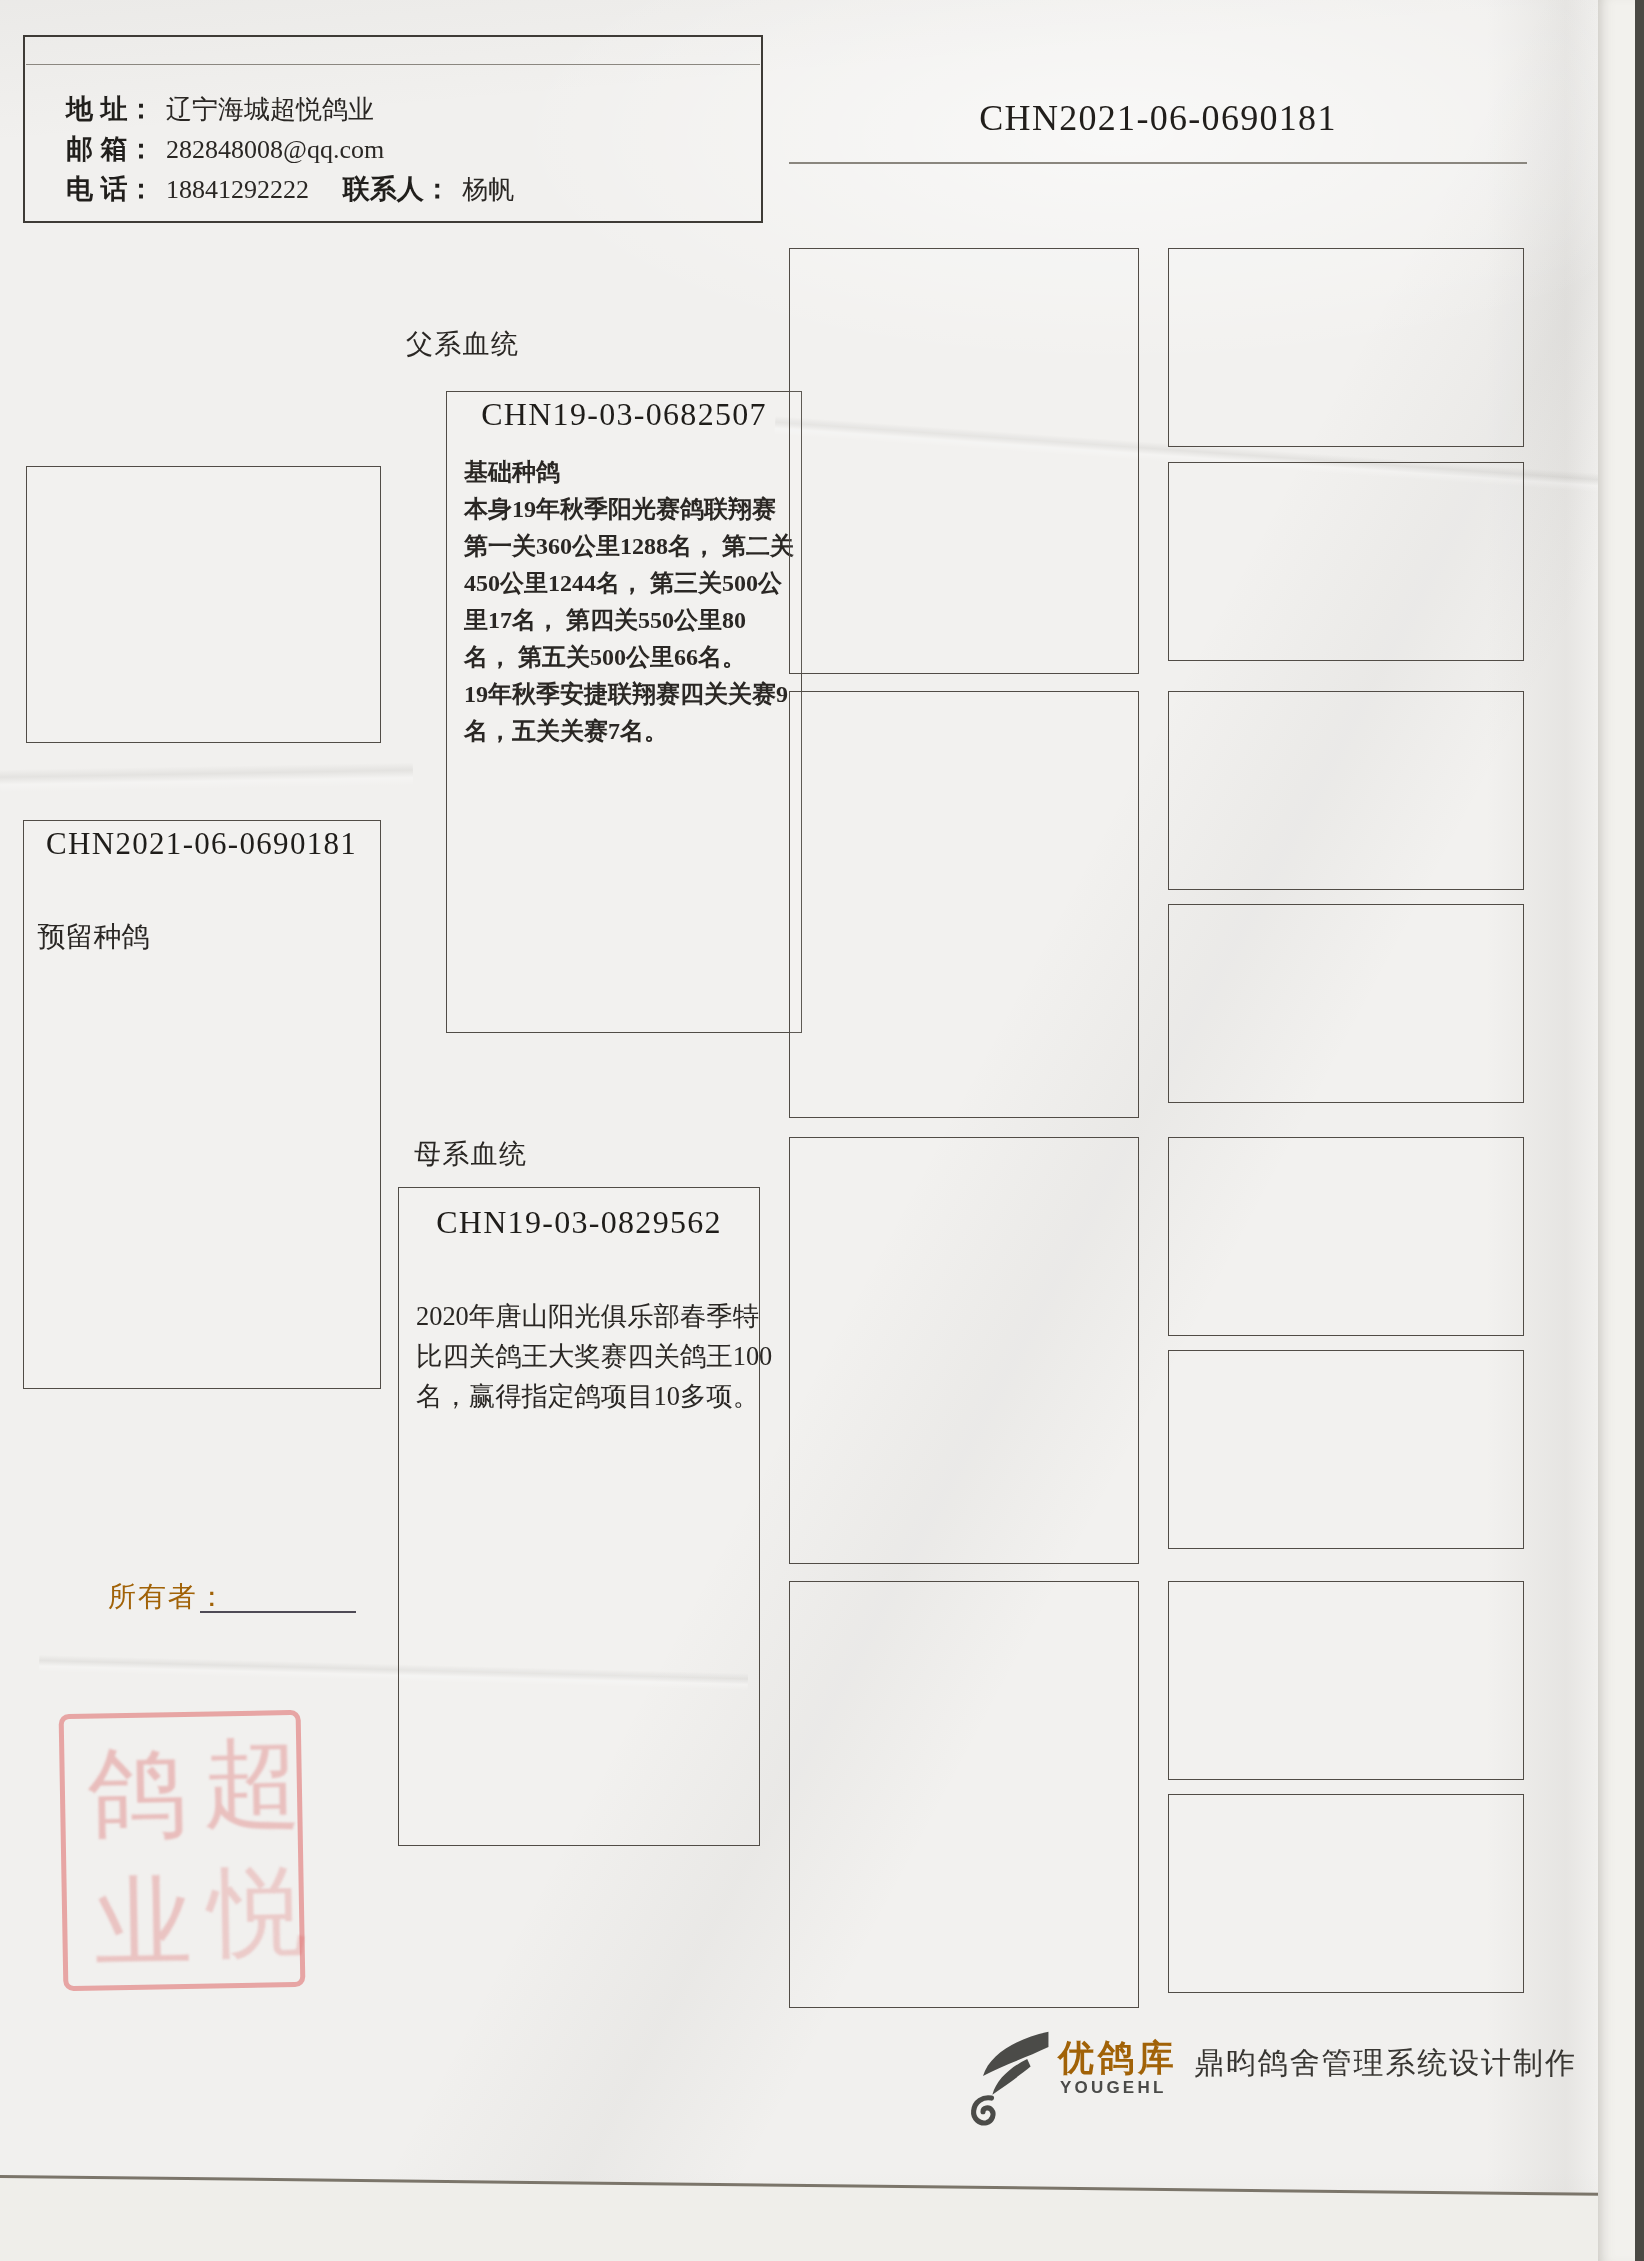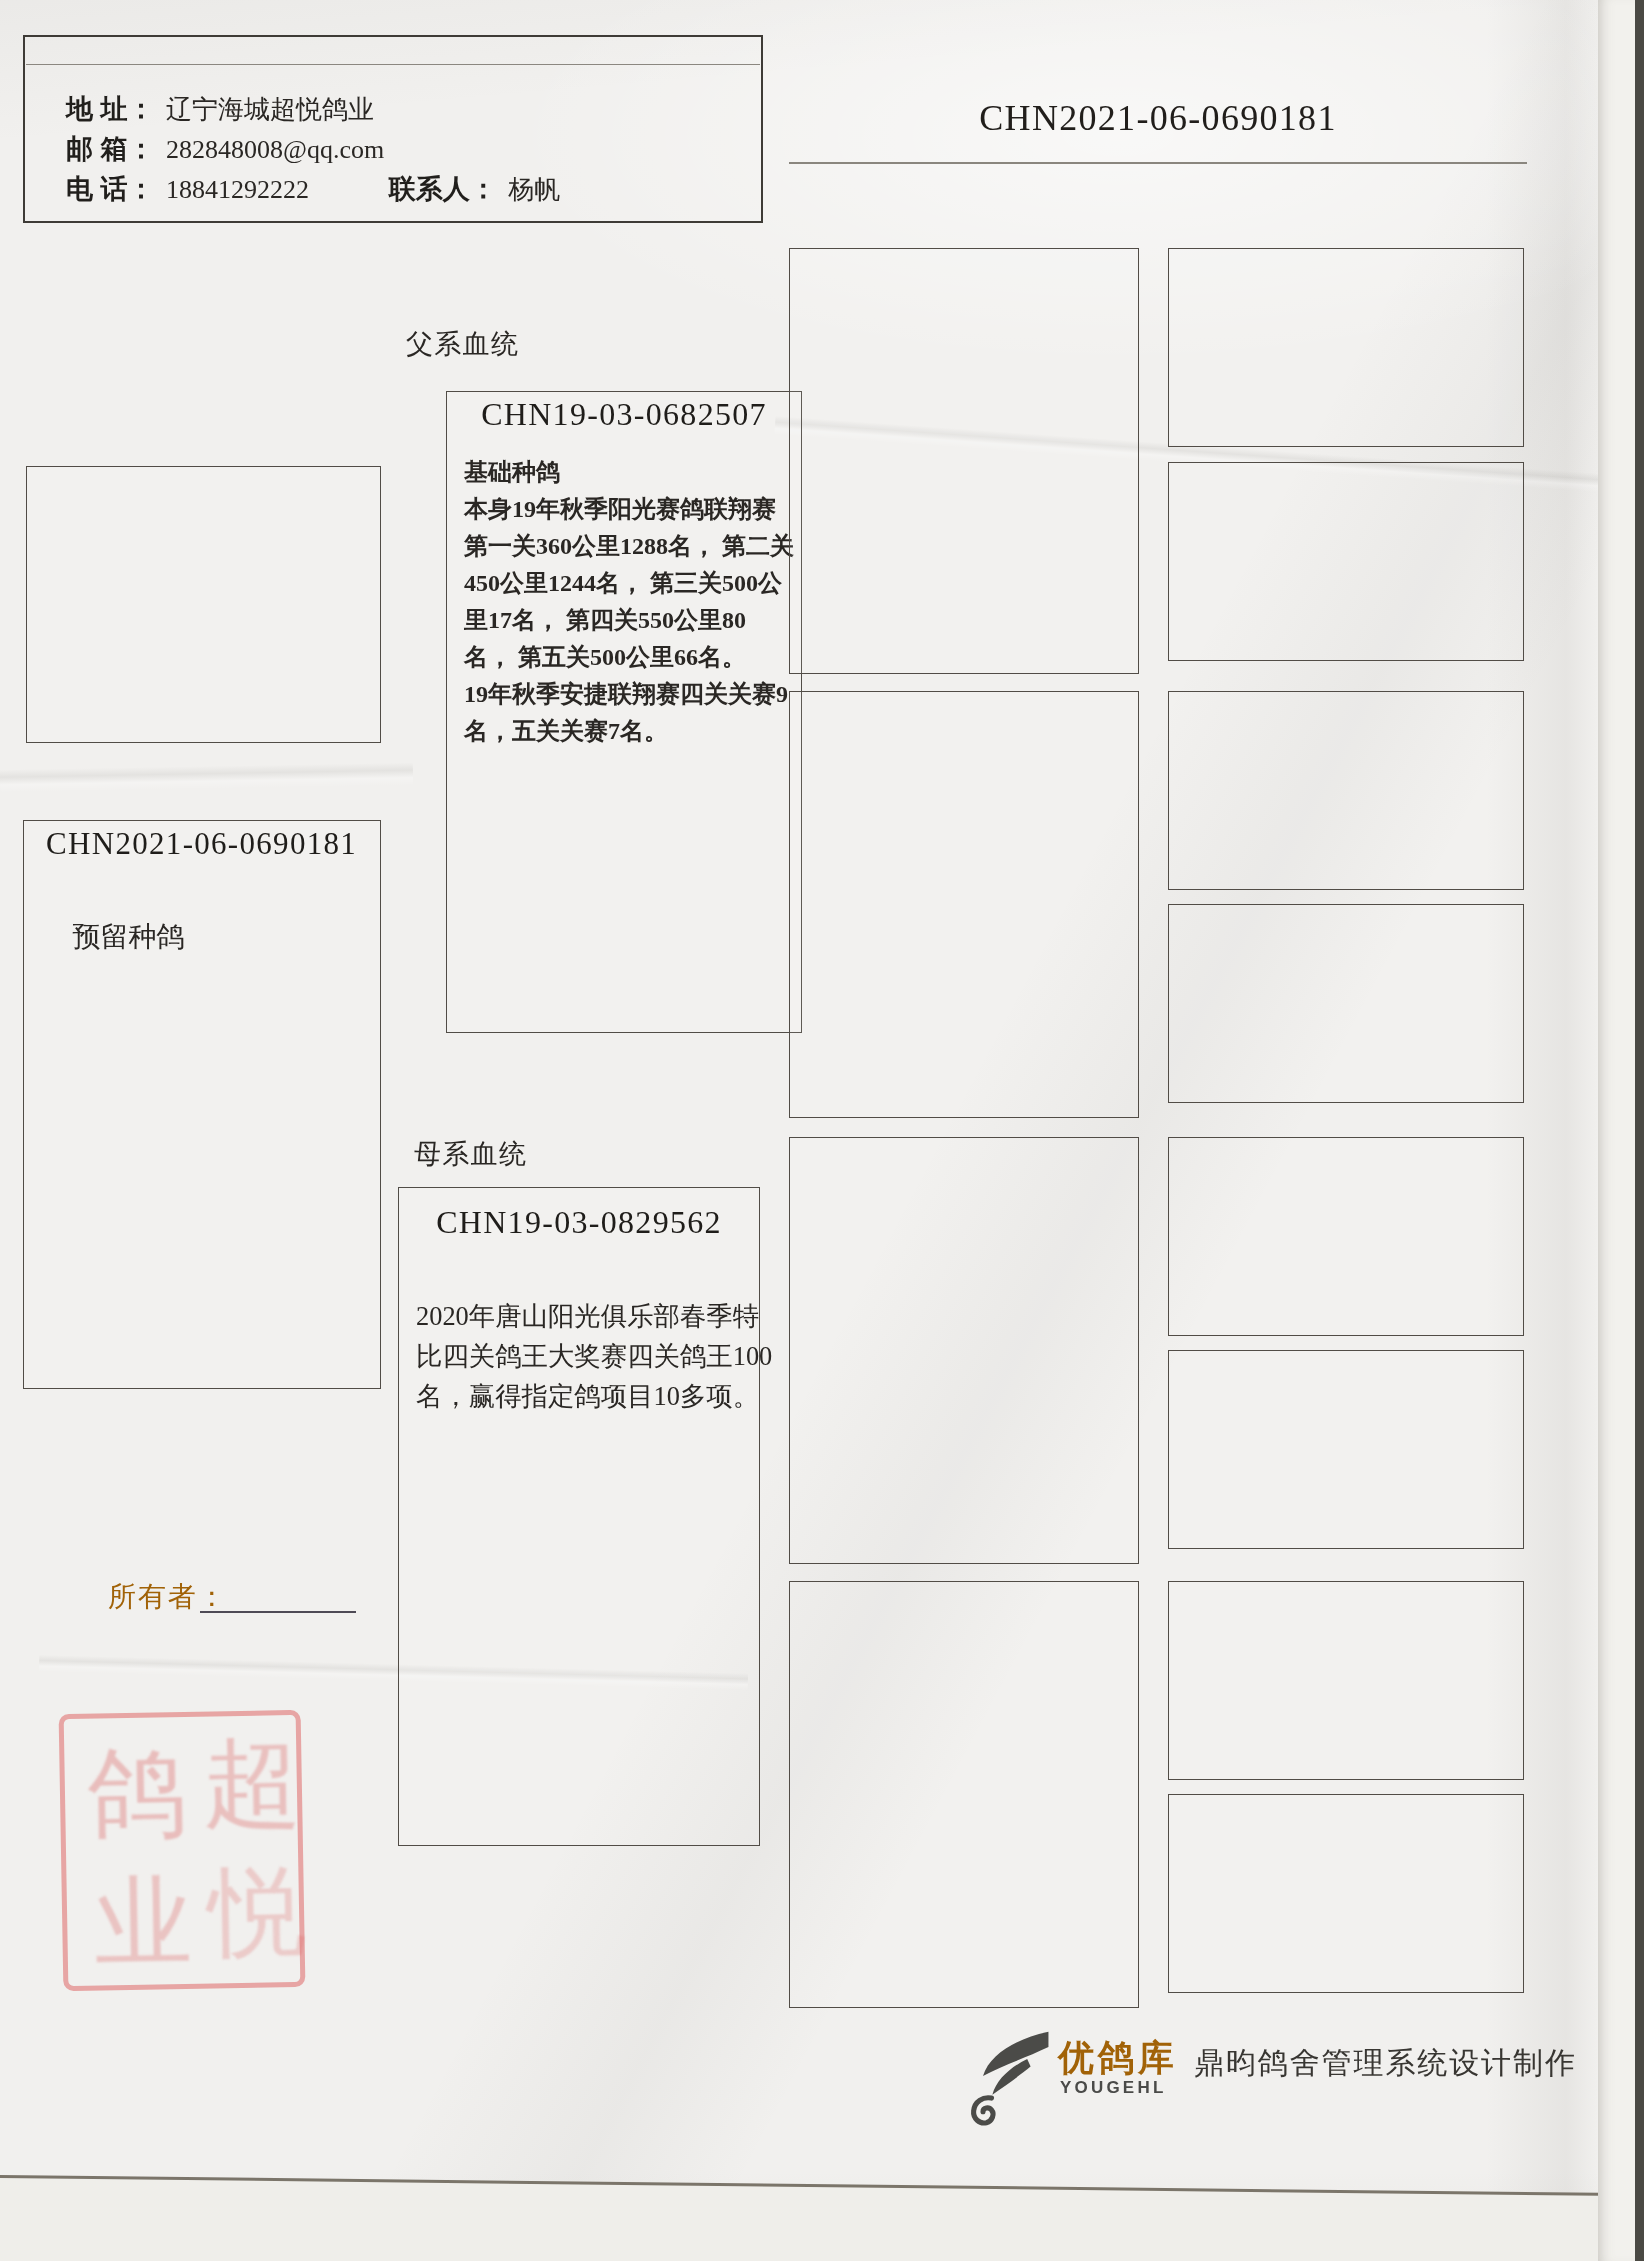--- a/index.html
+++ b/index.html
@@ -49,21 +49,21 @@
   #sire-box .ptitle{margin-top:3.9px;}
   #sire-body{position:absolute;left:17px;top:62px;font-size:24px;line-height:37px;
              color:#2a2724;white-space:nowrap;font-weight:bold;}
   #dam-box{left:398px;top:1187px;width:362px;height:659px;}
   #dam-box .ptitle{margin-top:16px;}
   #dam-body{position:absolute;left:17px;top:108px;font-size:26.4px;line-height:40px;
             color:#2a2724;white-space:nowrap;}
   #left-photo-box{left:26px;top:466px;width:355px;height:277px;}
   #subject-box{left:22.6px;top:820px;width:358px;height:569px;}
   #subject-box .ptitle{margin-top:5.2px;font-size:31px;}
-  #subject-note{position:absolute;left:14px;top:97px;font-size:28px;color:#2a2724;margin-left:35px;}
+  #subject-note{position:absolute;left:14px;top:97px;font-size:28px;color:#2a2724;}
   
   #owner-label{position:absolute;left:108px;top:1578px;font-size:28px;letter-spacing:1.9px;color:#a16207;}
   #owner-line{position:absolute;left:200px;top:1611px;width:156px;height:1.9px;background:#4e4a55;}
   
   #stamp{position:absolute;left:61px;top:1712px;width:242px;height:277px;box-sizing:border-box;
          border:5.2px solid rgba(221,90,90,.50);border-radius:10.3px;transform:rotate(-1deg);}
   #stamp .chars{position:absolute;inset:0;filter:blur(1px);}
   .stamp-ch{position:absolute;font-size:98px;color:#d95c5c;line-height:1;}
   #st-tl{left:23px;top:27px;opacity:.34;}
   #st-tr{left:138px;top:19.3px;opacity:.32;}
@@ -98,21 +98,21 @@
     <div id="contact-box">
       <div id="contact-line"></div>
       <div class="c-row" style="top:54px">
         <span class="c-label">地 址：</span><span class="c-val">辽宁海城超悦鸽业</span>
       </div>
       <div class="c-row" style="top:94px">
         <span class="c-label">邮 箱：</span><span class="c-val">282848008@qq.com</span>
       </div>
       <div class="c-row" style="top:134px">
         <span class="c-label">电 话：</span><span class="c-val">18841292222</span>
-        <span class="c-label" style="margin-left:77px">联系人：</span><span class="c-val">杨帆</span>
+        <span class="c-label" style="margin-left:31px">联系人：</span><span class="c-val">杨帆</span>
       </div>
     </div>
 
     <div id="header-ring-id">CHN2021-06-0690181</div>
     <div id="header-line"></div>
 
     <div class="sec-label" id="sire-label">父系血统</div>
     <div class="sec-label" id="dam-label">母系血统</div>
 
     <div class="pbox" id="left-photo-box"></div>

